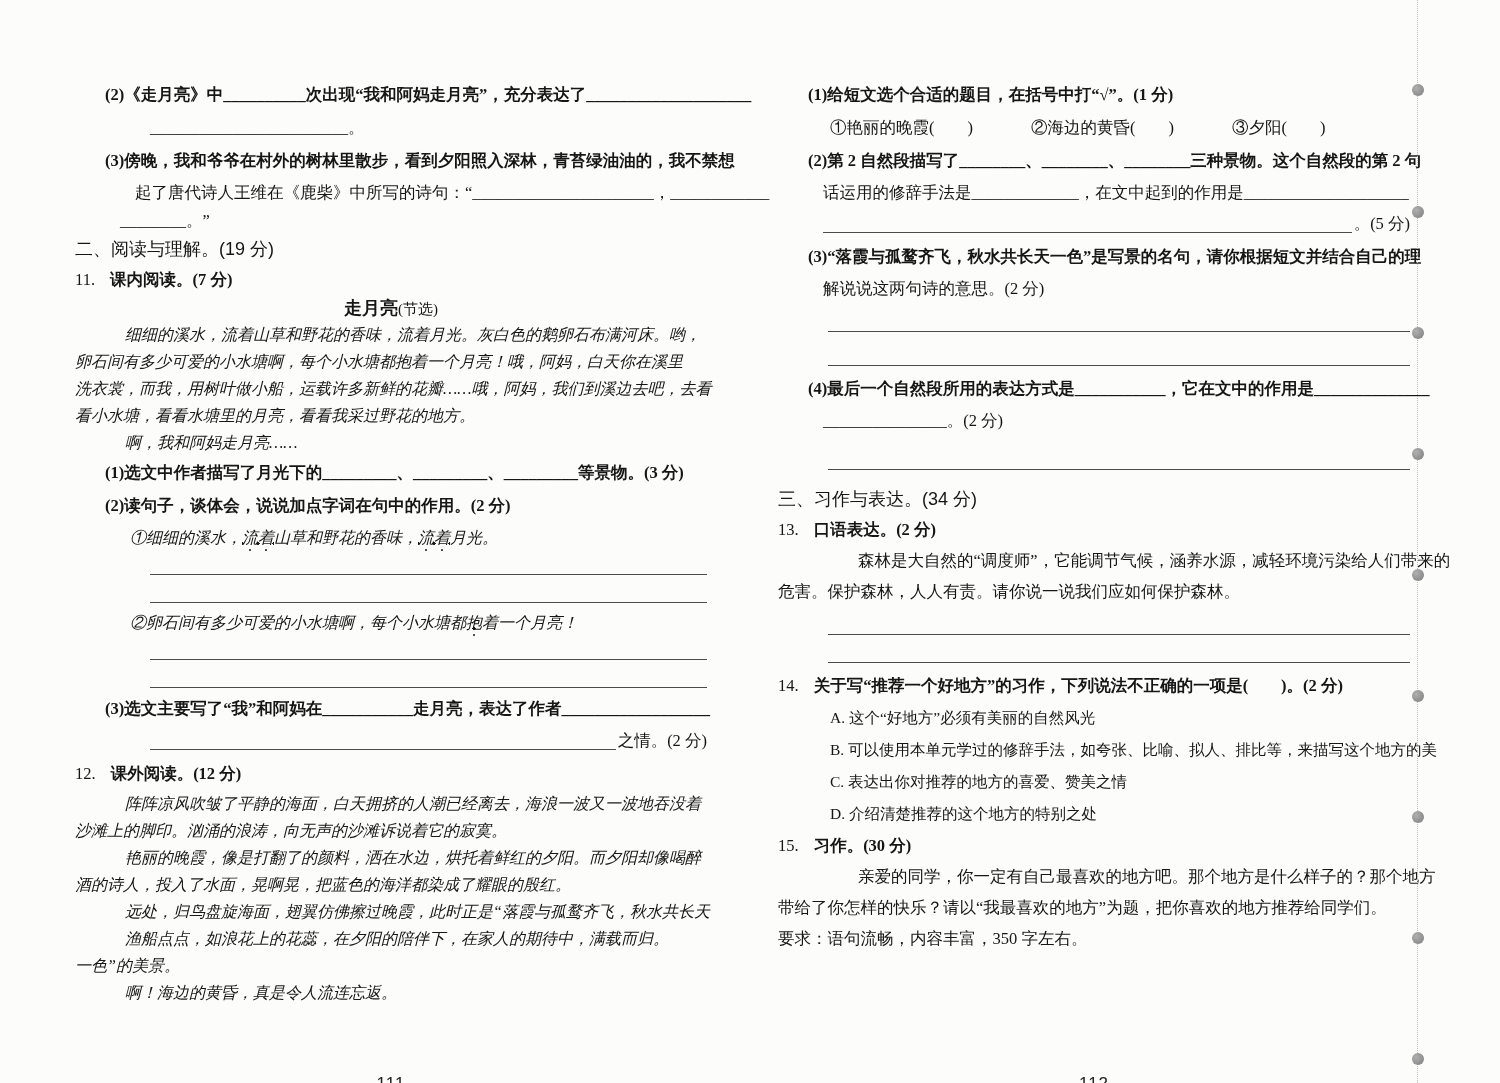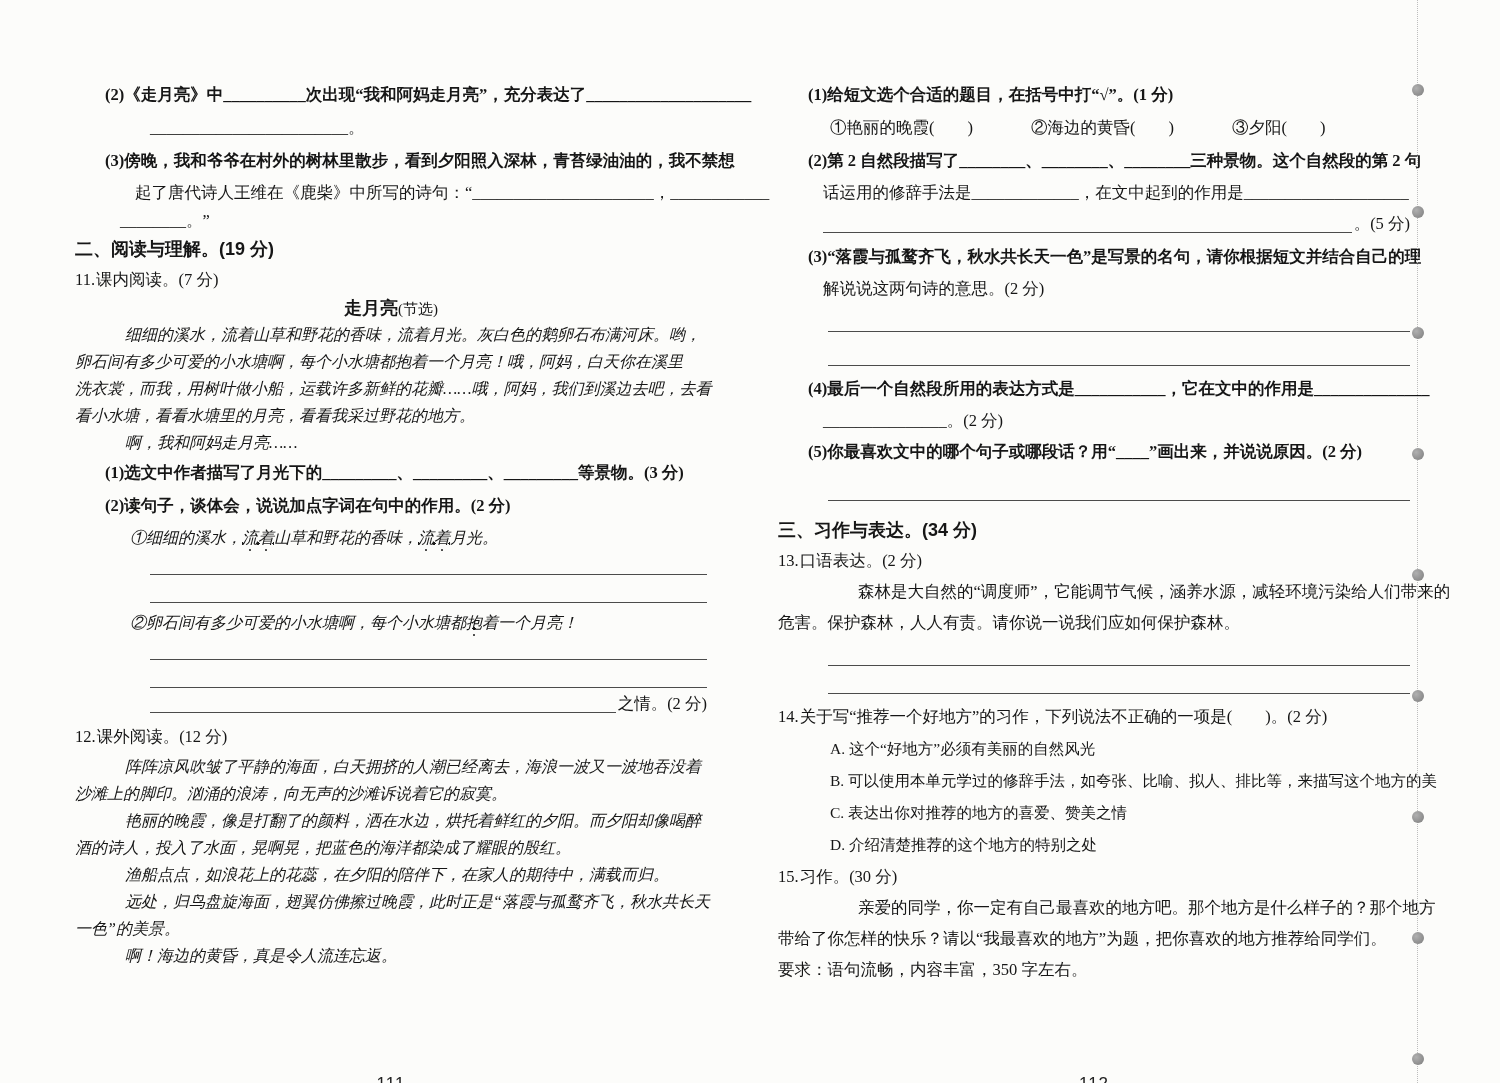--- a/index.html
+++ b/index.html
@@ -8,24 +8,24 @@
     background:#fcfcfa;color:#161616;
     font-family:"Liberation Serif","DejaVu Serif",serif;
   }
   .col{position:absolute;top:78px;}
   #left-col{left:75px;width:632px;}
   #right-col{left:778px;width:632px;}
   .ln{white-space:nowrap;font-size:16.5px;line-height:33px;height:33px;}
   .ln.tight{line-height:31px;height:31px;}
   .ln.short{line-height:26px;height:26px;}
   .kai{font-style:italic;font-size:16px;line-height:27px;height:27px;white-space:nowrap;}
-  .sec{font-family:"Liberation Sans","DejaVu Sans",sans-serif;font-weight:bold;font-size:18px;line-height:30px;height:30px;white-space:nowrap;} .pad30{padding-left:30px;font-weight:bold;} .pad45{padding-left:45px;}
+  .sec{font-family:"Liberation Sans","DejaVu Sans",sans-serif;font-weight:normal;font-size:18px;line-height:30px;height:30px;white-space:nowrap;} .pad30{padding-left:30px;font-weight:bold;} .pad45{padding-left:45px;}
   .pad50{padding-left:50px;} .pad52{padding-left:52px;} .pad55{padding-left:55px;}
   .pad60{padding-left:60px;} .pad75{padding-left:75px;} .pad80{padding-left:80px;}
-  .num-gap{margin-left:1px;}
+  .num-gap{margin-left:15px;font-weight:bold;}
   .center{text-align:center;}
   .ptitle{font-weight:bold;font-size:18px;}
   .psub{font-size:15px;}
   .ans{border-bottom:1.2px solid #4b4b4b;height:26px;}
   .ans.h22{height:21px;} .ans.h28{height:27px;} .ans.h34{height:33px;}
   .ml75{margin-left:75px;} .ml50{margin-left:50px;}
   .mt6{margin-top:6px;} .mt14{margin-top:14px;}
   .flexline{display:flex;align-items:flex-end;font-size:16.5px;line-height:32px;height:32px;white-space:nowrap;justify-content:center;}
   .flexline .rule{flex:1;border-bottom:1.2px solid #4b4b4b;margin-bottom:7px;margin-right:2px;}
   .opt{margin-right:58px;}
@@ -75,35 +75,36 @@
   </div>
   <div class="ans h22 ml75"></div>
   <div class="ans h28 ml75"></div>
 
   <div class="ln tight pad55 kai" style="font-style:italic;margin-top:4px;">
     <span>②卵石间有多少可爱的小水塘啊，每个小水塘都</span><span class="emdot">抱</span><span>着一个月亮！</span>
   </div>
   <div class="ans h22 ml75"></div>
   <div class="ans h28 ml75"></div>
 
+  <div class="ln pad30" style="margin-top:4px;">(3)选文主要写了“我”和阿妈在___________走月亮，表达了作者__________________</div>
   <div class="flexline pad75">
     <div class="rule"></div>
     <span>之情。(2 分)</span>
   </div>
 
   <div class="ln">
     <span>12.</span><span class="num-gap">课外阅读。(12 分)</span>
   </div>
 
   <div class="kai pad50">阵阵凉风吹皱了平静的海面，白天拥挤的人潮已经离去，海浪一波又一波地吞没着</div>
   <div class="kai">沙滩上的脚印。汹涌的浪涛，向无声的沙滩诉说着它的寂寞。</div>
   <div class="kai pad50">艳丽的晚霞，像是打翻了的颜料，洒在水边，烘托着鲜红的夕阳。而夕阳却像喝醉</div>
   <div class="kai">酒的诗人，投入了水面，晃啊晃，把蓝色的海洋都染成了耀眼的殷红。</div>
+  <div class="kai pad50">远处，归鸟盘旋海面，翅翼仿佛擦过晚霞，此时正是“落霞与孤鹜齐飞，秋水共长天</div>
   <div class="kai pad50">渔船点点，如浪花上的花蕊，在夕阳的陪伴下，在家人的期待中，满载而归。</div>
-  <div class="kai pad50">远处，归鸟盘旋海面，翅翼仿佛擦过晚霞，此时正是“落霞与孤鹜齐飞，秋水共长天</div>
   <div class="kai">一色”的美景。</div>
   <div class="kai pad50">啊！海边的黄昏，真是令人流连忘返。</div>
 
   <div class="pageno">– 111 –</div>
 </div>
 
 <div class="col" id="right-col">
   <div class="ln pad30">(1)给短文选个合适的题目，在括号中打“√”。(1 分)</div>
   <div class="ln pad52">
     <span class="opt">①艳丽的晚霞(　　)</span><span class="opt">②海边的黄昏(　　)</span><span>③夕阳(　　)</span>
@@ -116,21 +117,20 @@
     <span>。(5 分)</span>
   </div>
 
   <div class="ln pad30">(3)“落霞与孤鹜齐飞，秋水共长天一色”是写景的名句，请你根据短文并结合自己的理</div>
   <div class="ln tight pad45">解说说这两句诗的意思。(2 分)</div>
   <div class="ans h28 ml50"></div>
   <div class="ans h34 ml50"></div>
 
   <div class="ln pad30 mt6">(4)最后一个自然段所用的表达方式是___________，它在文中的作用是______________</div>
   <div class="ln tight pad45">_______________。(2 分)</div>
-  <div class="ln tight pad30">(5)你最喜欢文中的哪个句子或哪段话？用“____”画出来，并说说原因。(2 分)</div>
   <div class="ans h34 ml50"></div>
 
   <div class="sec mt14">三、习作与表达。(34 分)</div>
 
   <div class="ln tight">
     <span>13.</span><span class="num-gap">口语表达。(2 分)</span>
   </div>
   <div class="ln tight pad80">森林是大自然的“调度师”，它能调节气候，涵养水源，减轻环境污染给人们带来的</div>
   <div class="ln tight">危害。保护森林，人人有责。请你说一说我们应如何保护森林。</div>
   <div class="ans h28 ml50"></div>

